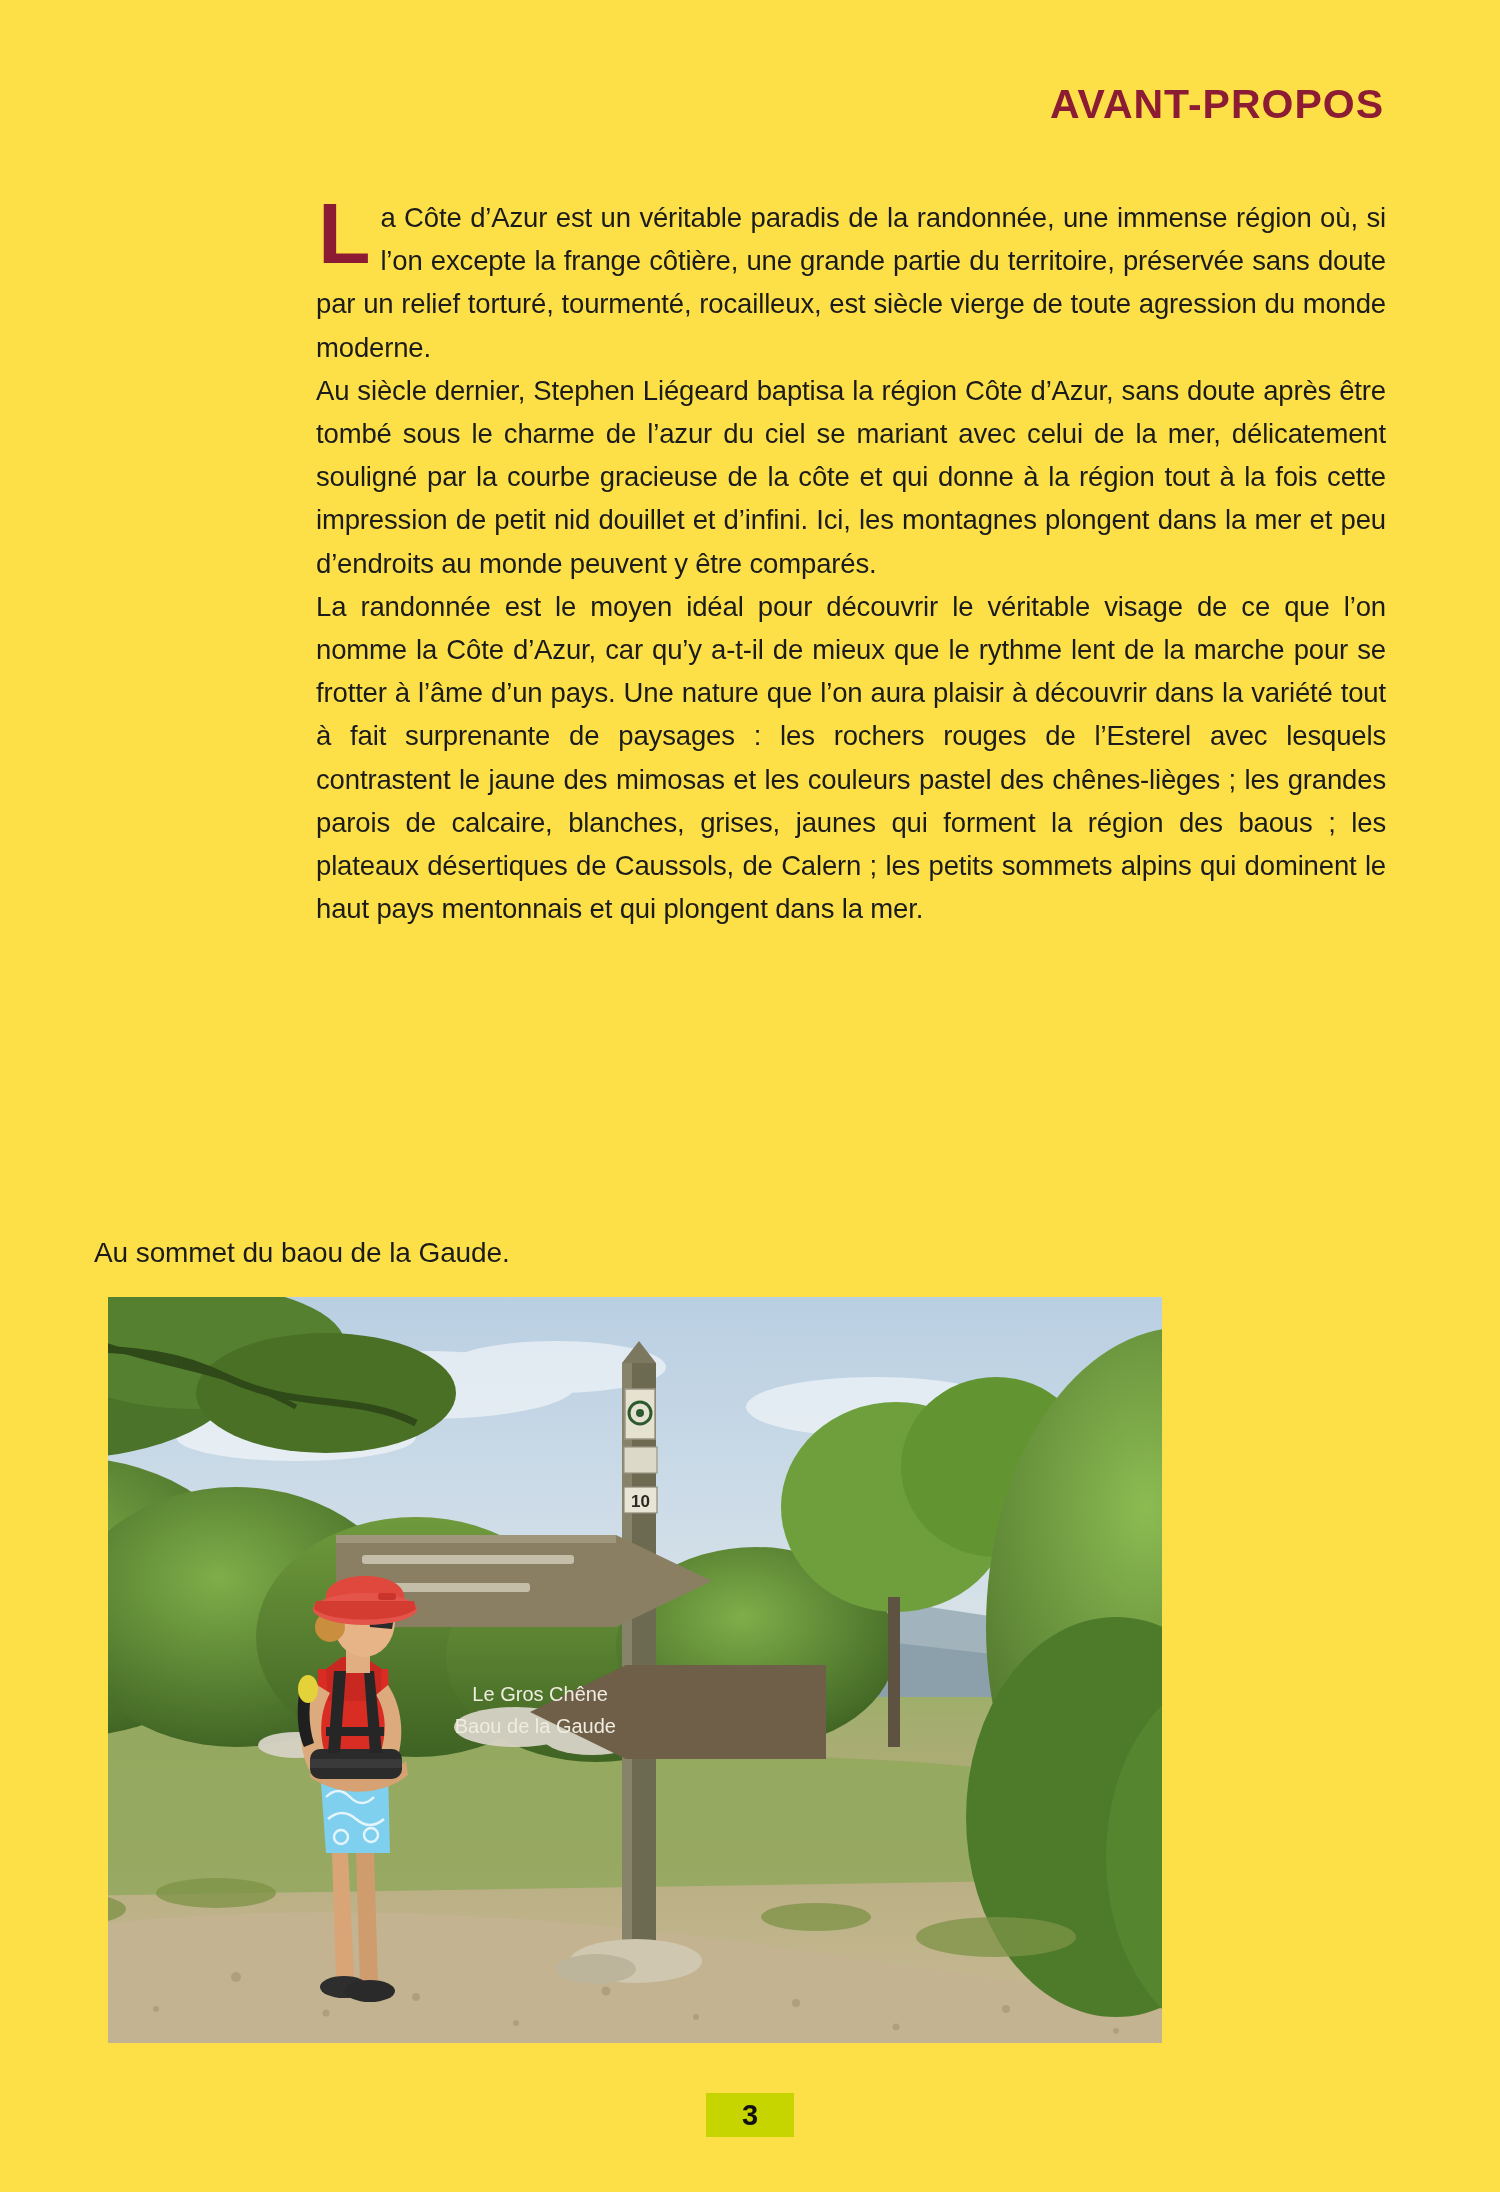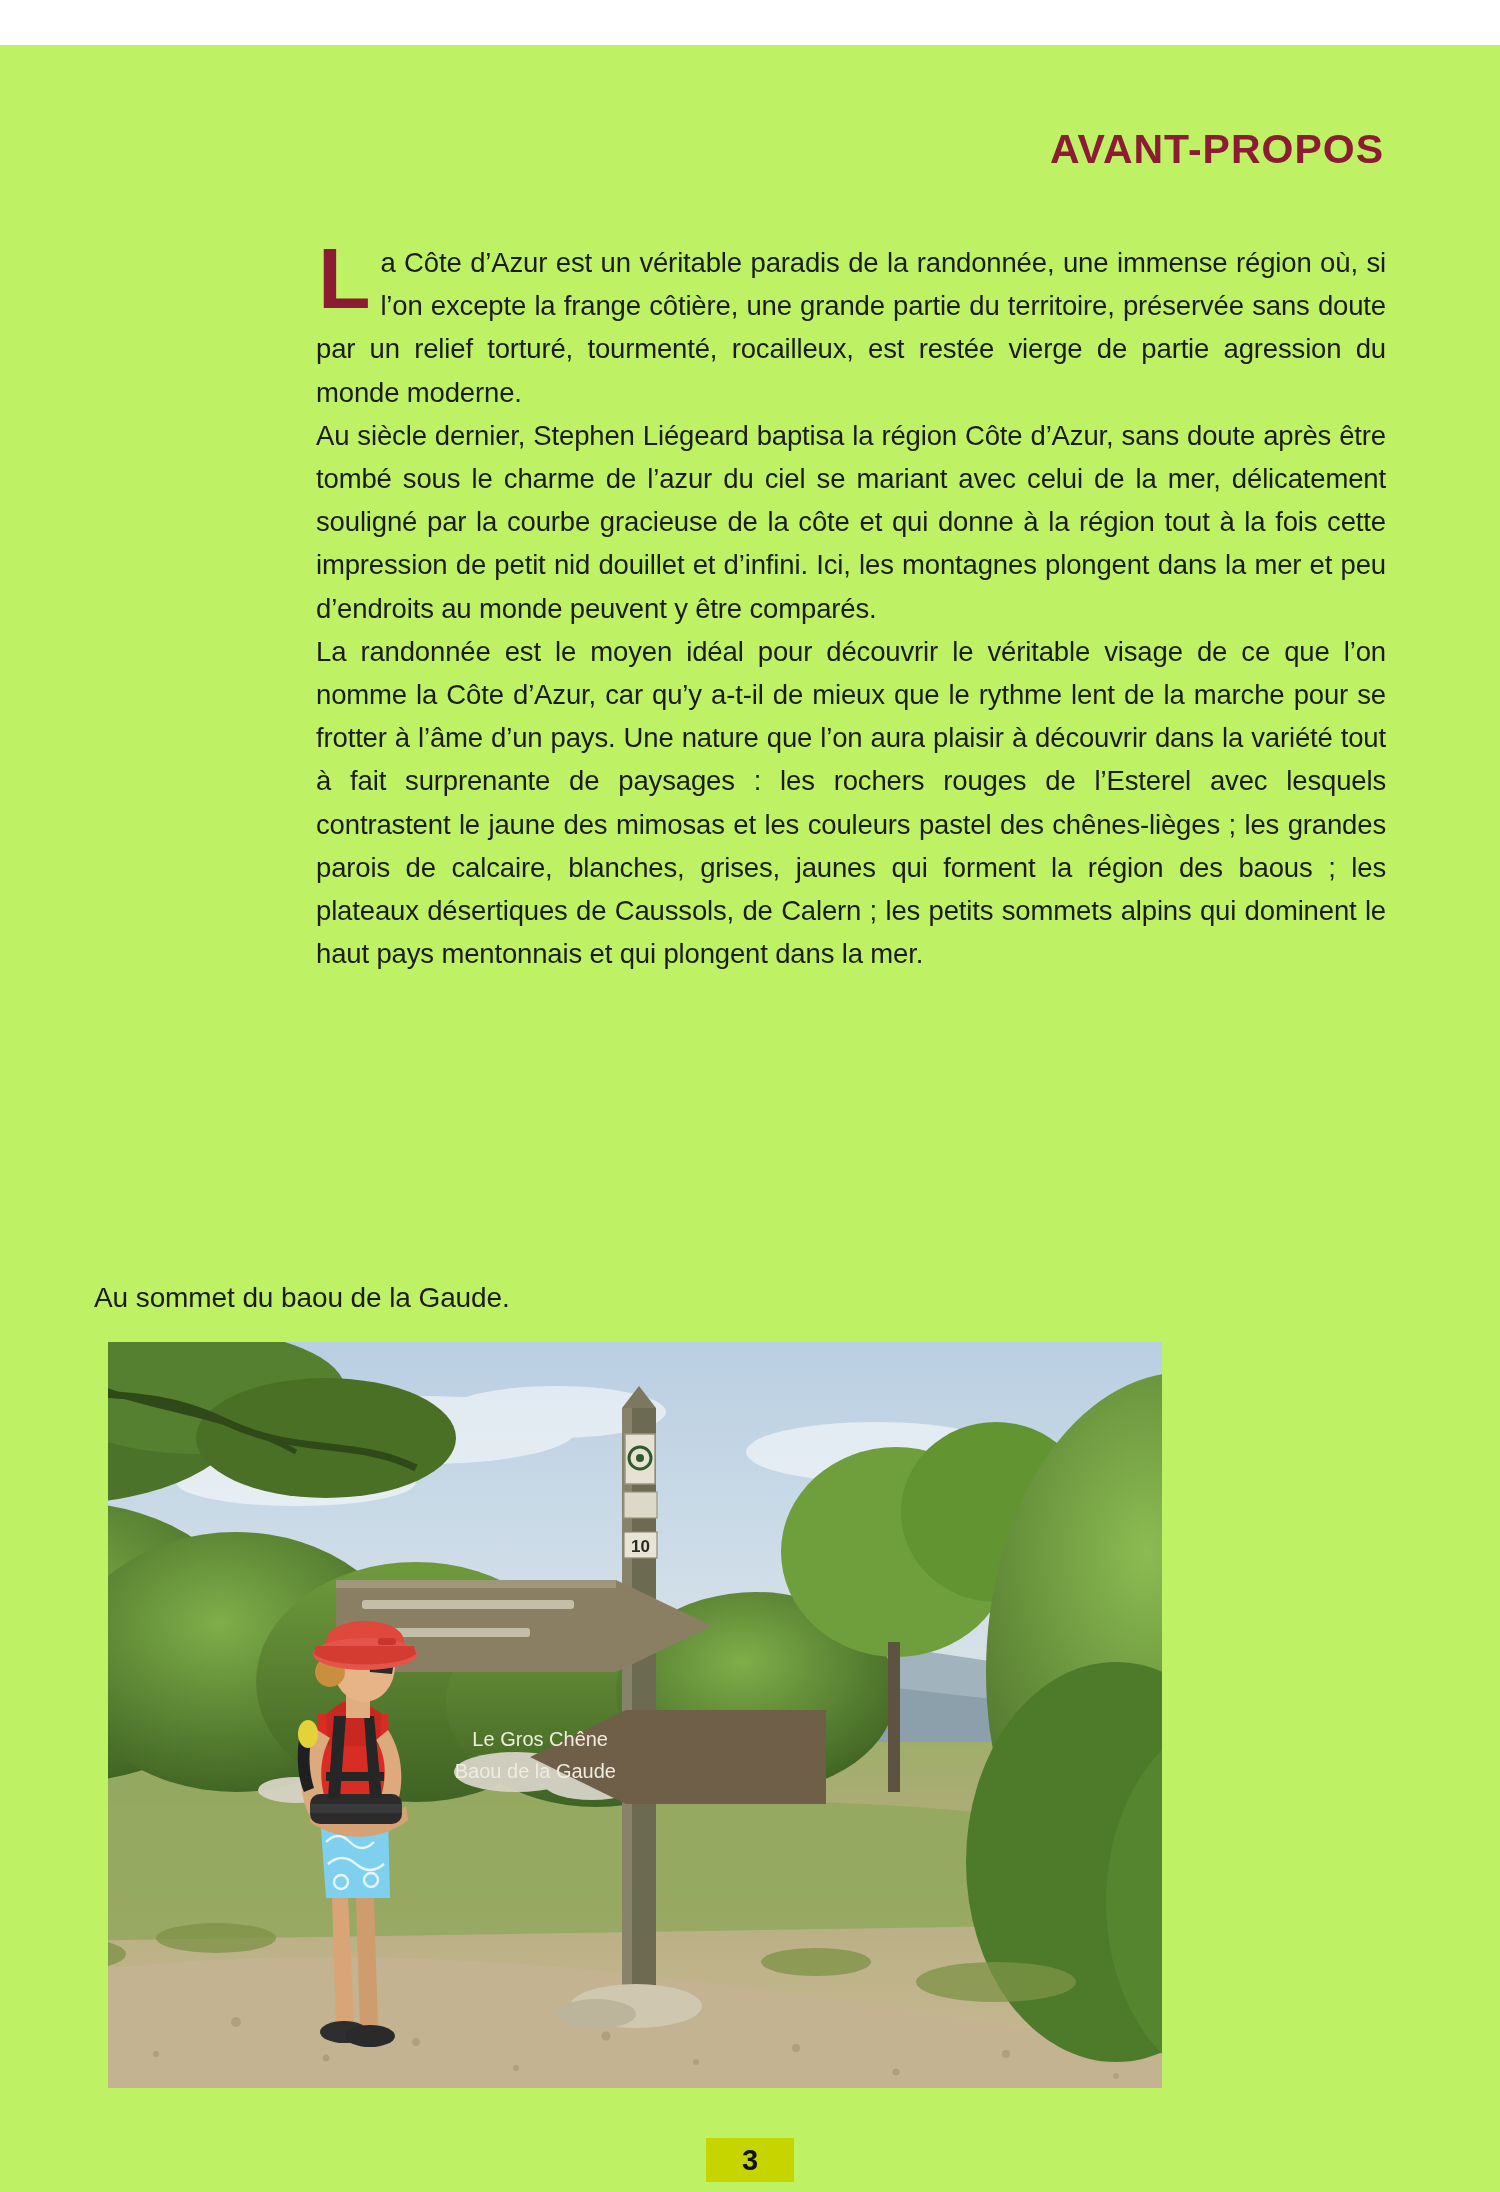--- a/index.html
+++ b/index.html
@@ -11,23 +11,22 @@
     width: 1500px;
     height: 2192px;
     position: relative;
     font-family: "Liberation Sans", sans-serif;
     -webkit-font-smoothing: antialiased;
   }
 
   .page {
     position: absolute;
     inset: 0;
-    background: #bef264;
+    background: #fde047;
     overflow: hidden;
-    margin-top: 45px;
   }
 
   
   .header {
     position: absolute;
     left: 0;
     right: 116px;
     top: 84px;
     text-align: right;
   }
@@ -122,21 +121,21 @@
 
 <div class="page">
 
   <div class="header">
     <div class="header-title" style="color: rgb(140, 28, 51);">AVANT-PROPOS</div>
   </div>
 
   <div class="article">
 
     <p class="para dropcap-para">
-      <span class="dropcap" style="color: rgb(140, 28, 51);">L</span><span>a Côte d’Azur est un véritable paradis de la randonnée, une immense région où, si l’on excepte la frange côtière, une grande partie du territoire, préservée sans doute par un relief torturé, tourmenté, rocailleux, est restée vierge de partie agression du monde moderne.</span>
+      <span class="dropcap" style="color: rgb(140, 28, 51);">L</span><span>a Côte d’Azur est un véritable paradis de la randonnée, une immense région où, si l’on excepte la frange côtière, une grande partie du territoire, préservée sans doute par un relief torturé, tourmenté, rocailleux, est siècle vierge de toute agression du monde moderne.</span>
     </p>
 
     <p class="para">
       <span>Au siècle dernier, Stephen Liégeard baptisa la région Côte d’Azur, sans doute après être tombé sous le charme de l’azur du ciel se mariant avec celui de la mer, délicatement souligné par la courbe gracieuse de la côte et qui donne à la région tout à la fois cette impression de petit nid douillet et d’infini. Ici, les montagnes plongent dans la mer et peu d’endroits au monde peuvent y être comparés.</span>
     </p>
 
     <p class="para">
       <span>La randonnée est le moyen idéal pour découvrir le véritable visage de ce que l’on nomme la Côte d’Azur, car qu’y a-t-il de mieux que le rythme lent de la marche pour se frotter à l’âme d’un pays. Une nature que l’on aura plaisir à découvrir dans la variété tout à fait surprenante de paysages : les rochers rouges de l’Esterel avec lesquels contrastent le jaune des mimosas et les couleurs pastel des chênes-lièges ; les grandes parois de calcaire, blanches, grises, jaunes qui forment la région des baous ; les plateaux désertiques de Caussols, de Calern ; les petits sommets alpins qui dominent le haut pays mentonnais et qui plongent dans la mer.</span>
     </p>
 

